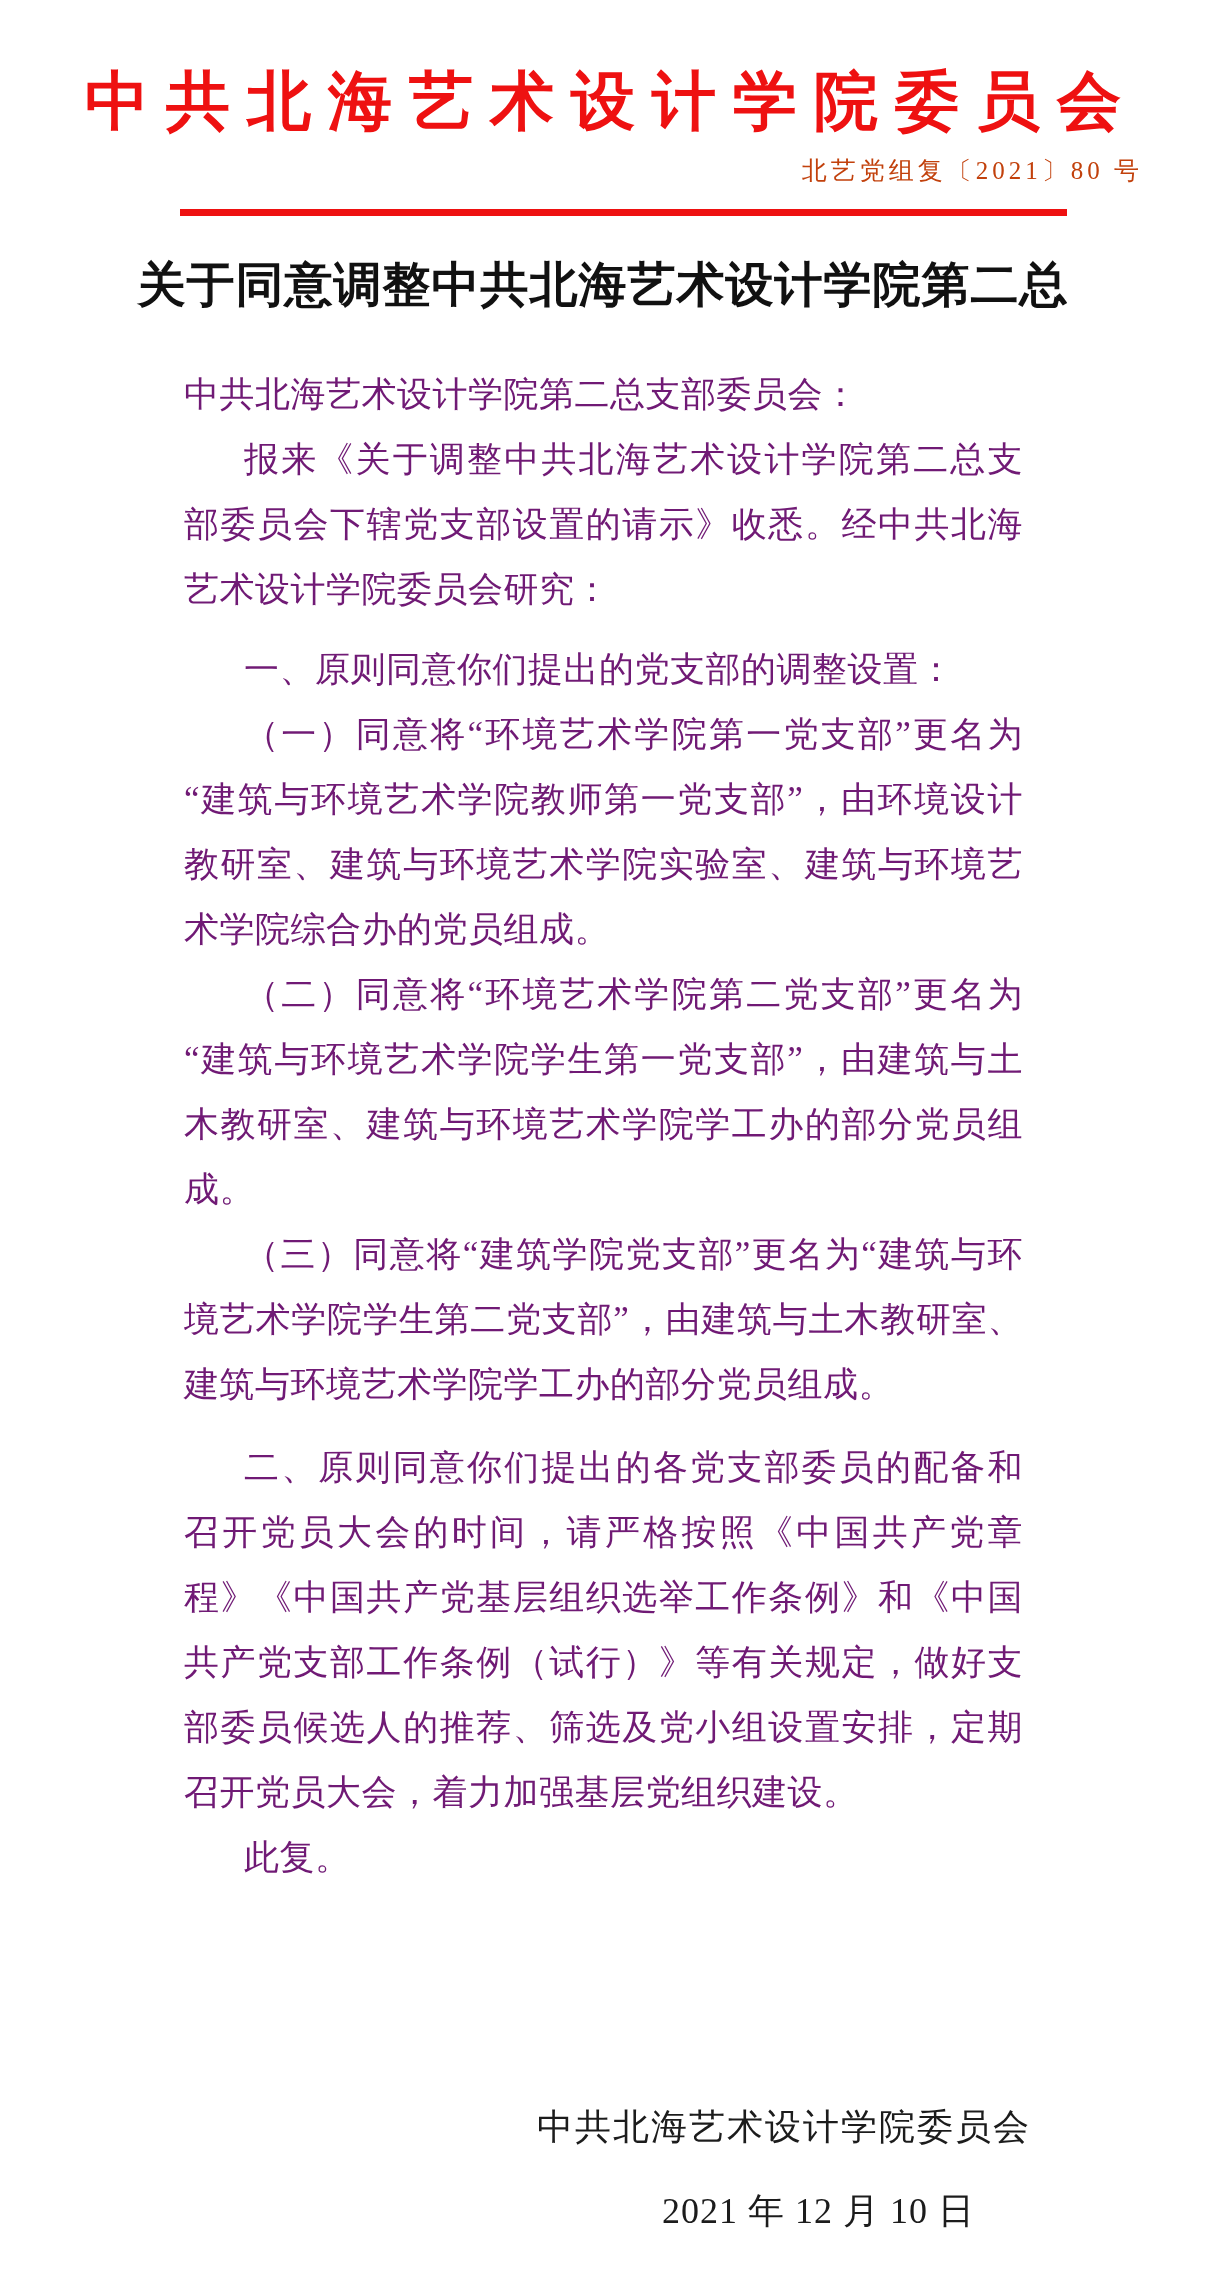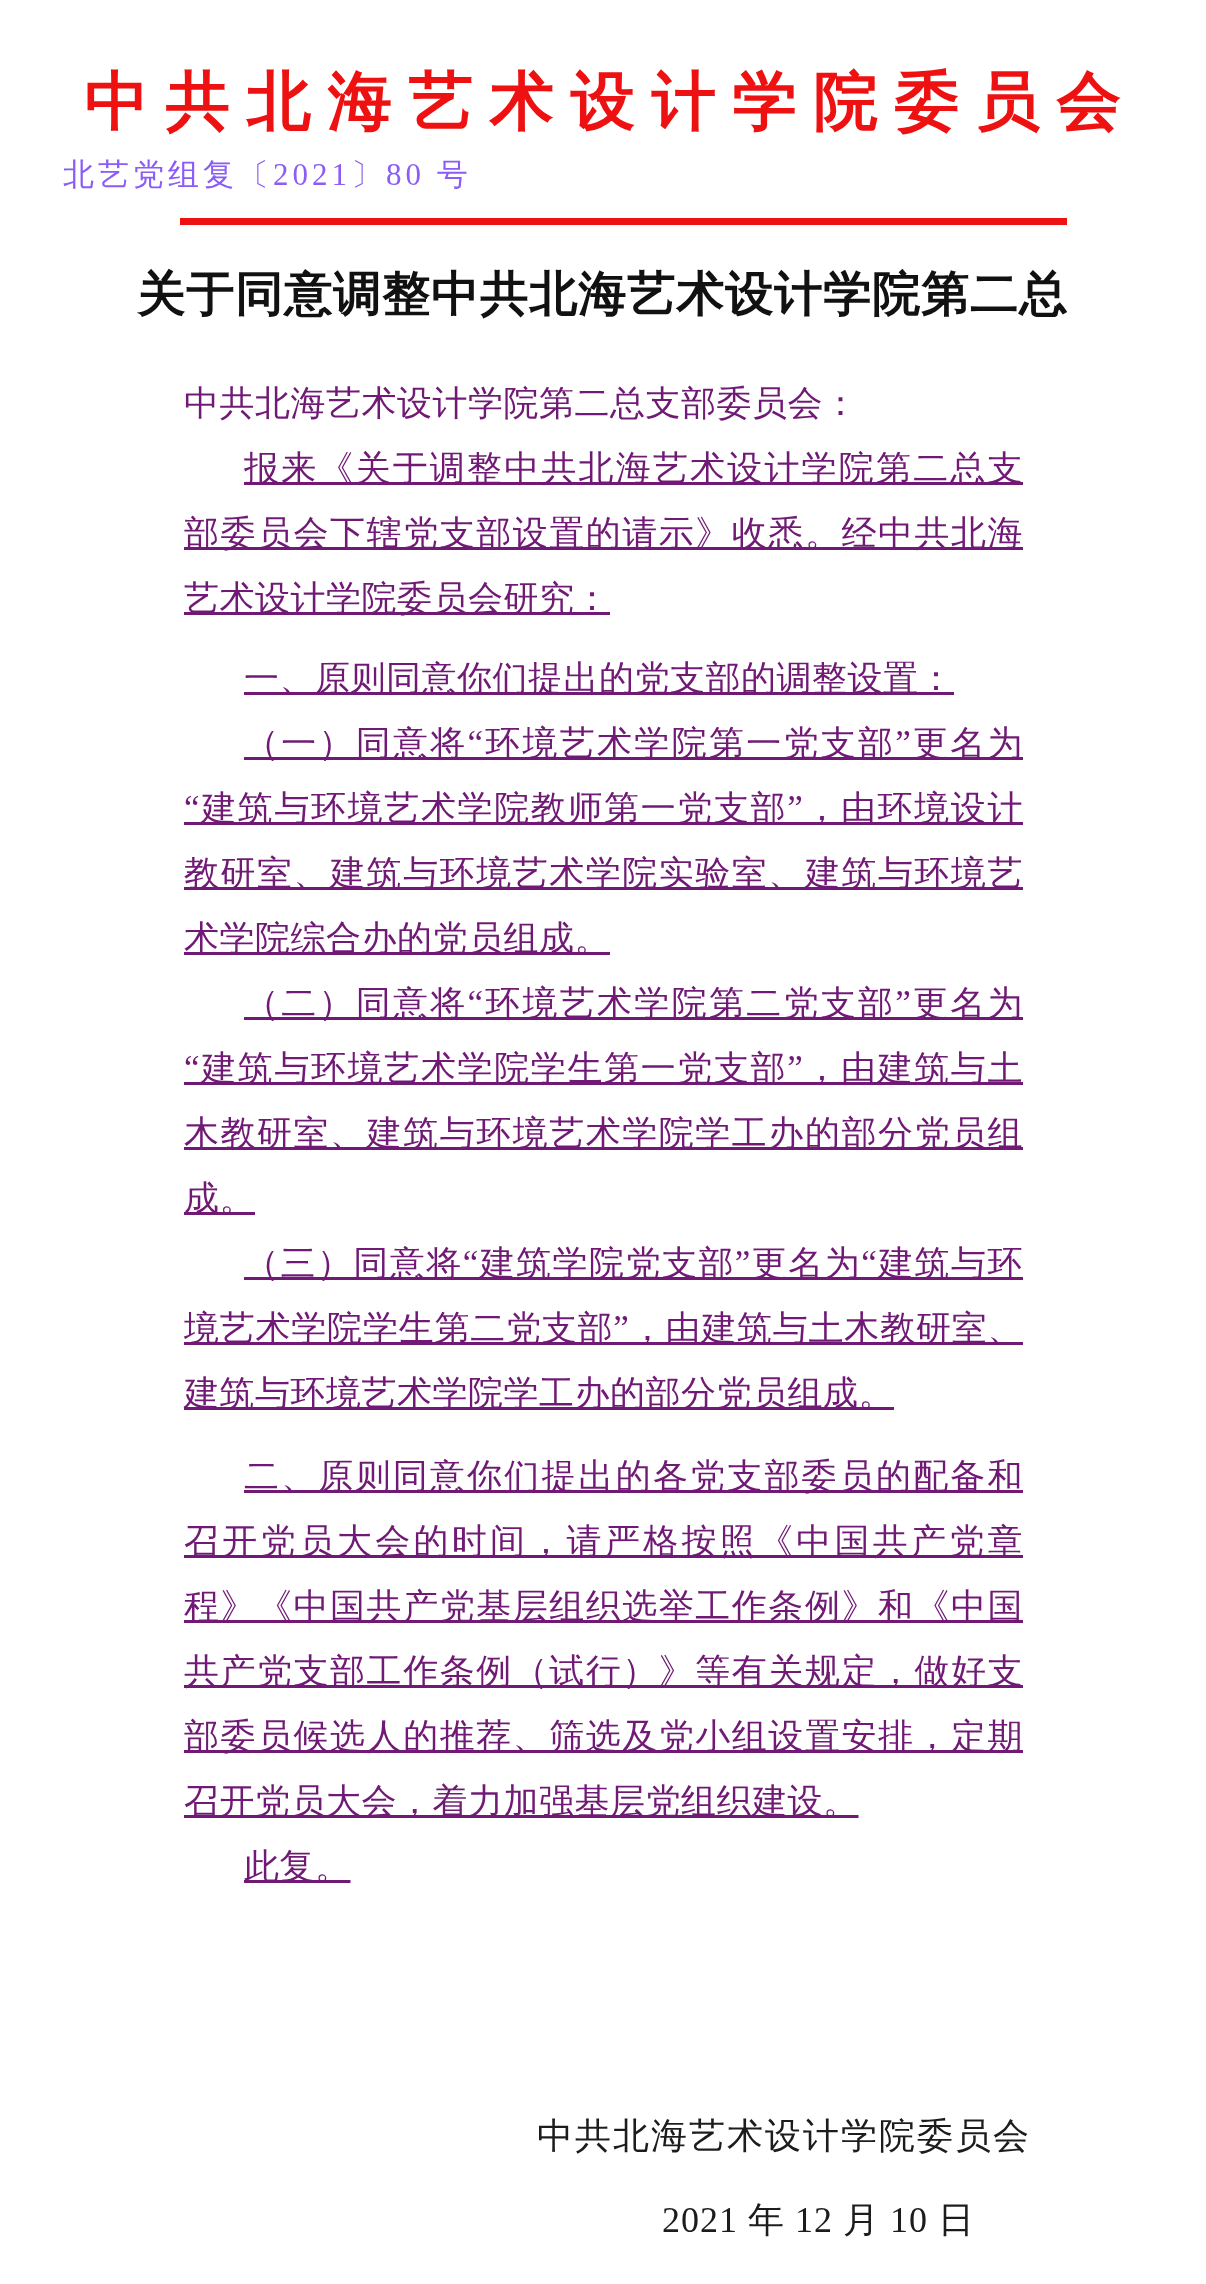--- a/index.html
+++ b/index.html
@@ -21,24 +21,24 @@
     text-align:center;
     color:#ee1111;
     font-size:64px;
     font-weight:bold;
     letter-spacing:17px;
     line-height:1.25;
     white-space:nowrap;
   }
   .doc-number {
     margin-top:12px;
-    text-align:left;
-    font-size:31px;
+    text-align:right;
+    font-size:25px;
     letter-spacing:4px;
-    color:#8b5cf6;
+    color:#c2410c;
   }
   .red-rule {
     height:7px;
     background:#ee1111;
     margin:22px 76px 0 117px;
   }
   .doc-title {
     margin:36px auto 0;
     text-align:center;
     font-size:48px;
@@ -50,21 +50,21 @@
   .doc-title span { display:block; }
   .body-text {
     margin:44px 120px 0 121px;
     font-size:35px;
     line-height:65px;
     text-align:justify;
     letter-spacing:0.5px;
     color:#701a75;
   }
   .body-text p { margin:0; }
-  .body-text p.indent { text-indent:60px;text-decoration:underline; }
+  .body-text p.indent { text-indent:60px; }
   .body-text p.gap-sm { margin-top:15px; }
   .body-text p.gap-md { margin-top:18px; }
   .signature-org {
     margin-top:212px;
     text-align:right;
     padding-right:112px;
     font-size:36px;
     line-height:50px;
     letter-spacing:2px;
     color:#1c1c1c;

